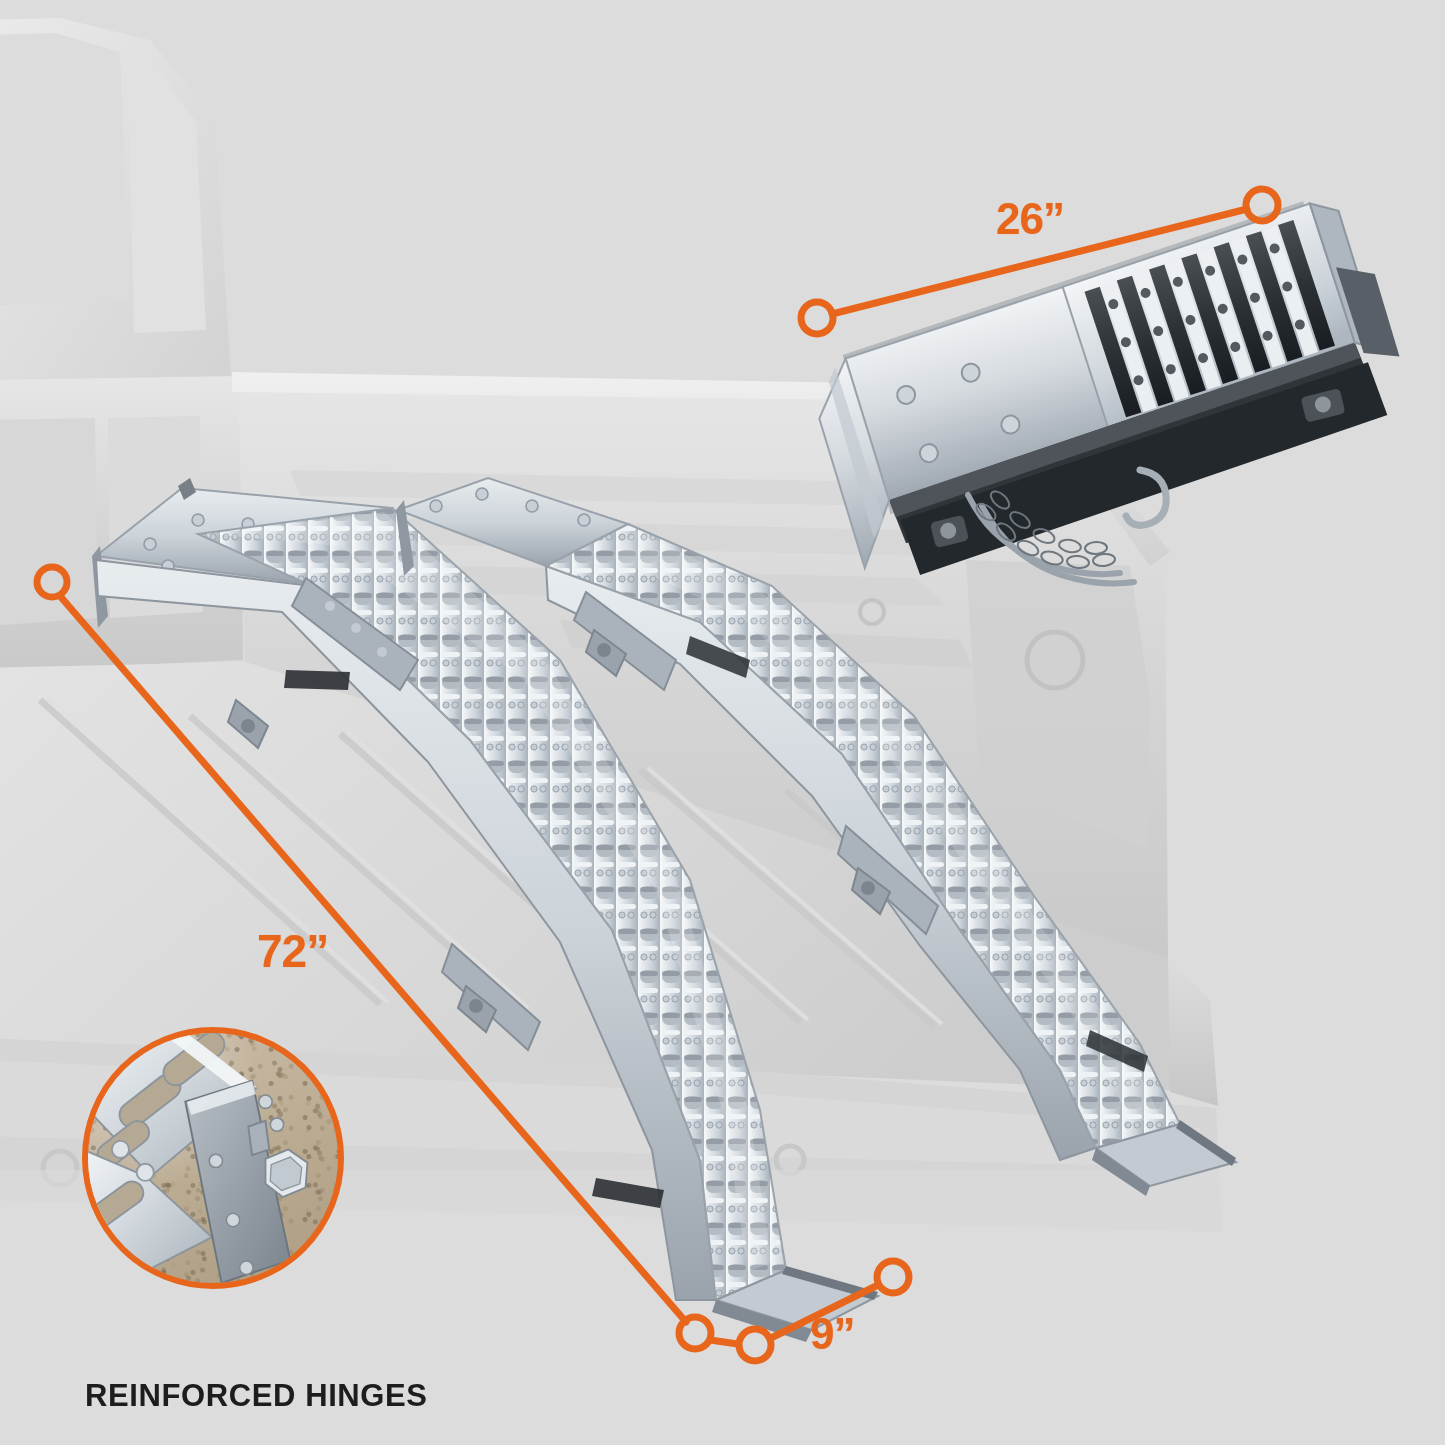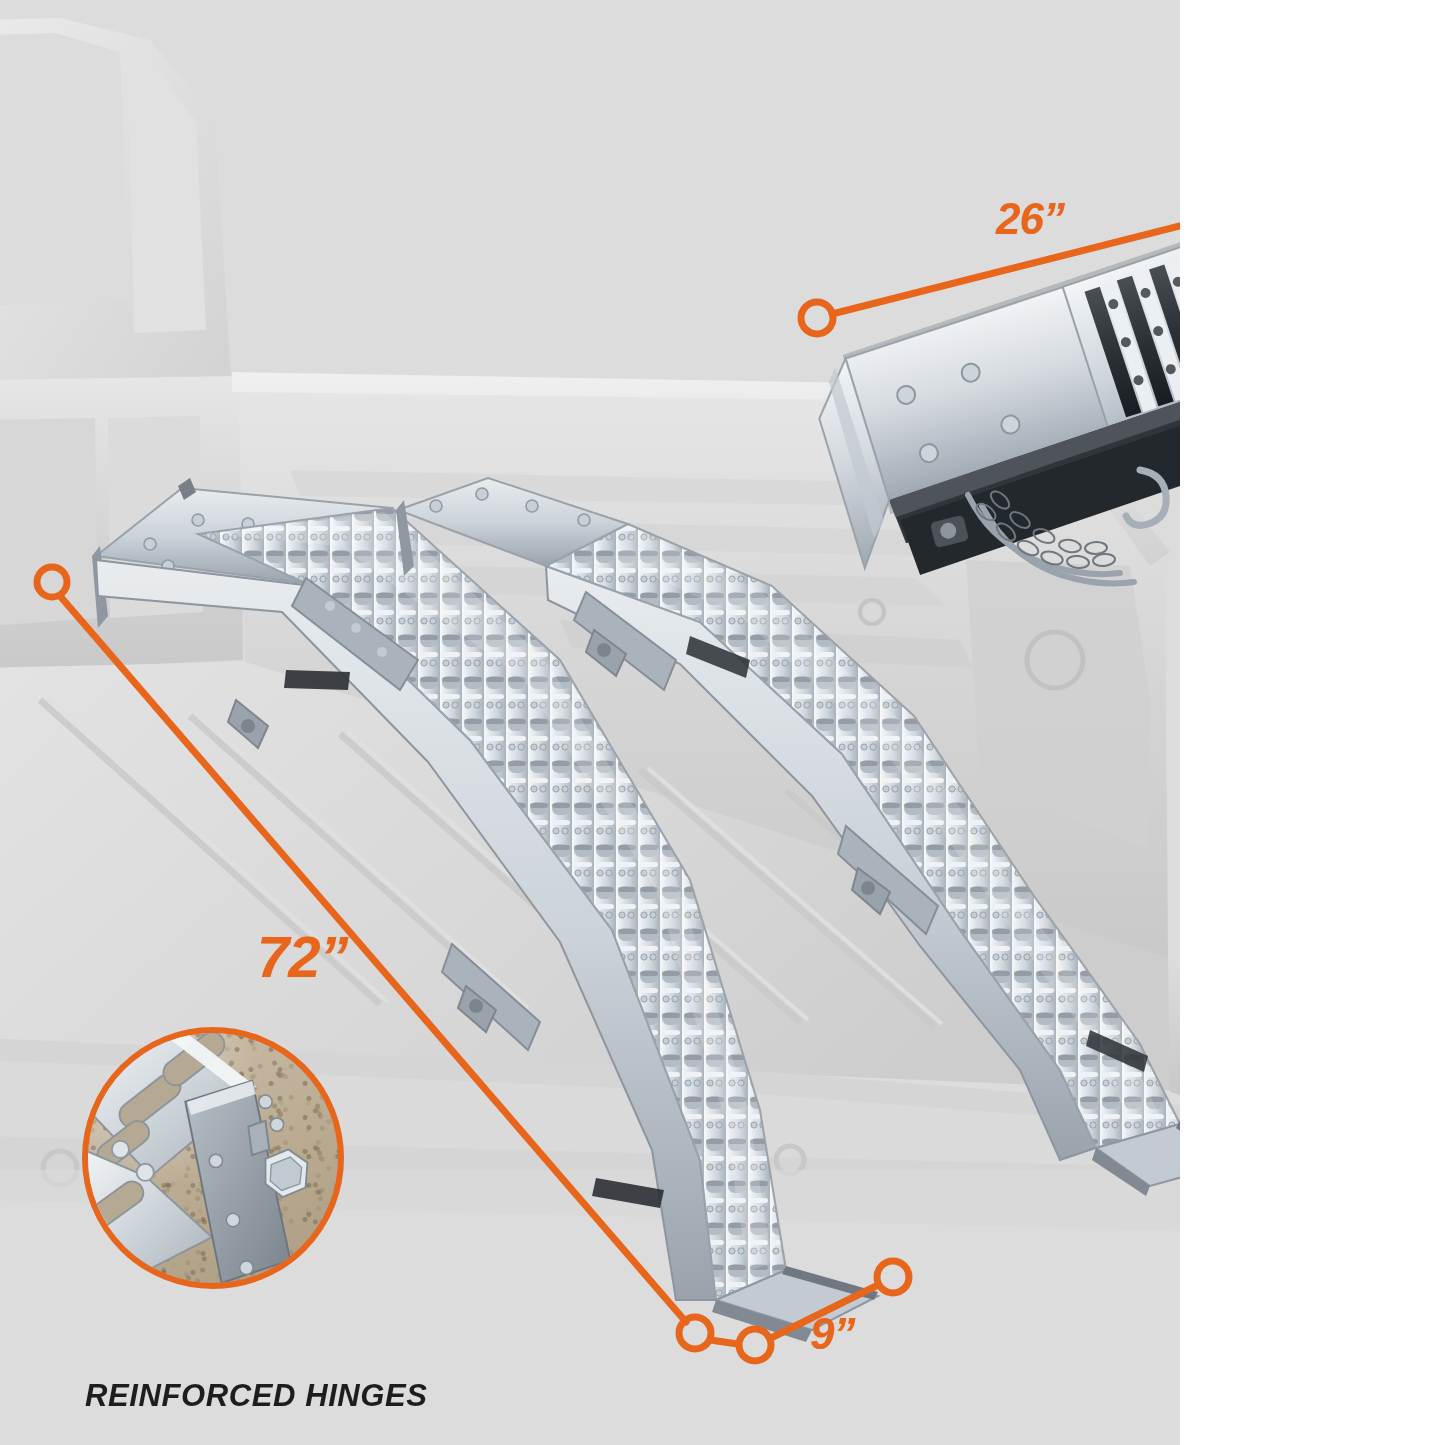--- a/index.html
+++ b/index.html
@@ -2,26 +2,25 @@
 <html><head>
 <meta charset="utf-8">
 <style>
   html, body {
     margin: 0;
     padding: 0;
     background: #ffffff;
   }
   #stage {
     position: relative;
-    width: 1180px;
+    width: 1445px;
     height: 1445px;
     background: #dcdcdc;
     overflow: hidden;
     font-family: "Liberation Sans", sans-serif;
-    font-style: italic;
   }
   .svg-layer {
     position: absolute;
     left: 0; top: 0;
     width: 1445px;
     height: 1445px;
     overflow: visible;
   }
 
   
@@ -29,21 +28,21 @@
     position: absolute;
     color: #e8661c;
     font-weight: bold;
     font-family: "Liberation Sans", sans-serif;
     letter-spacing: -1px;
     white-space: nowrap;
     line-height: 1;
     text-shadow: 0 0 1px rgba(232,102,28,0.35);
   }
   #label-26 { left: 996px;  top: 197px;  font-size: 44px; }
-  #label-72 { left: 257px;  top: 928px;  font-size: 58px; }
+  #label-72 { left: 257px;  top: 928px;  font-size: 46px; }
   #label-9  { left: 810px;  top: 1312px; font-size: 44px; }
 
   
   #caption {
     position: absolute;
     left: 85px;
     top: 1345px;
     font-size: 31px;
     font-weight: bold;
     color: #1d1d1d;

